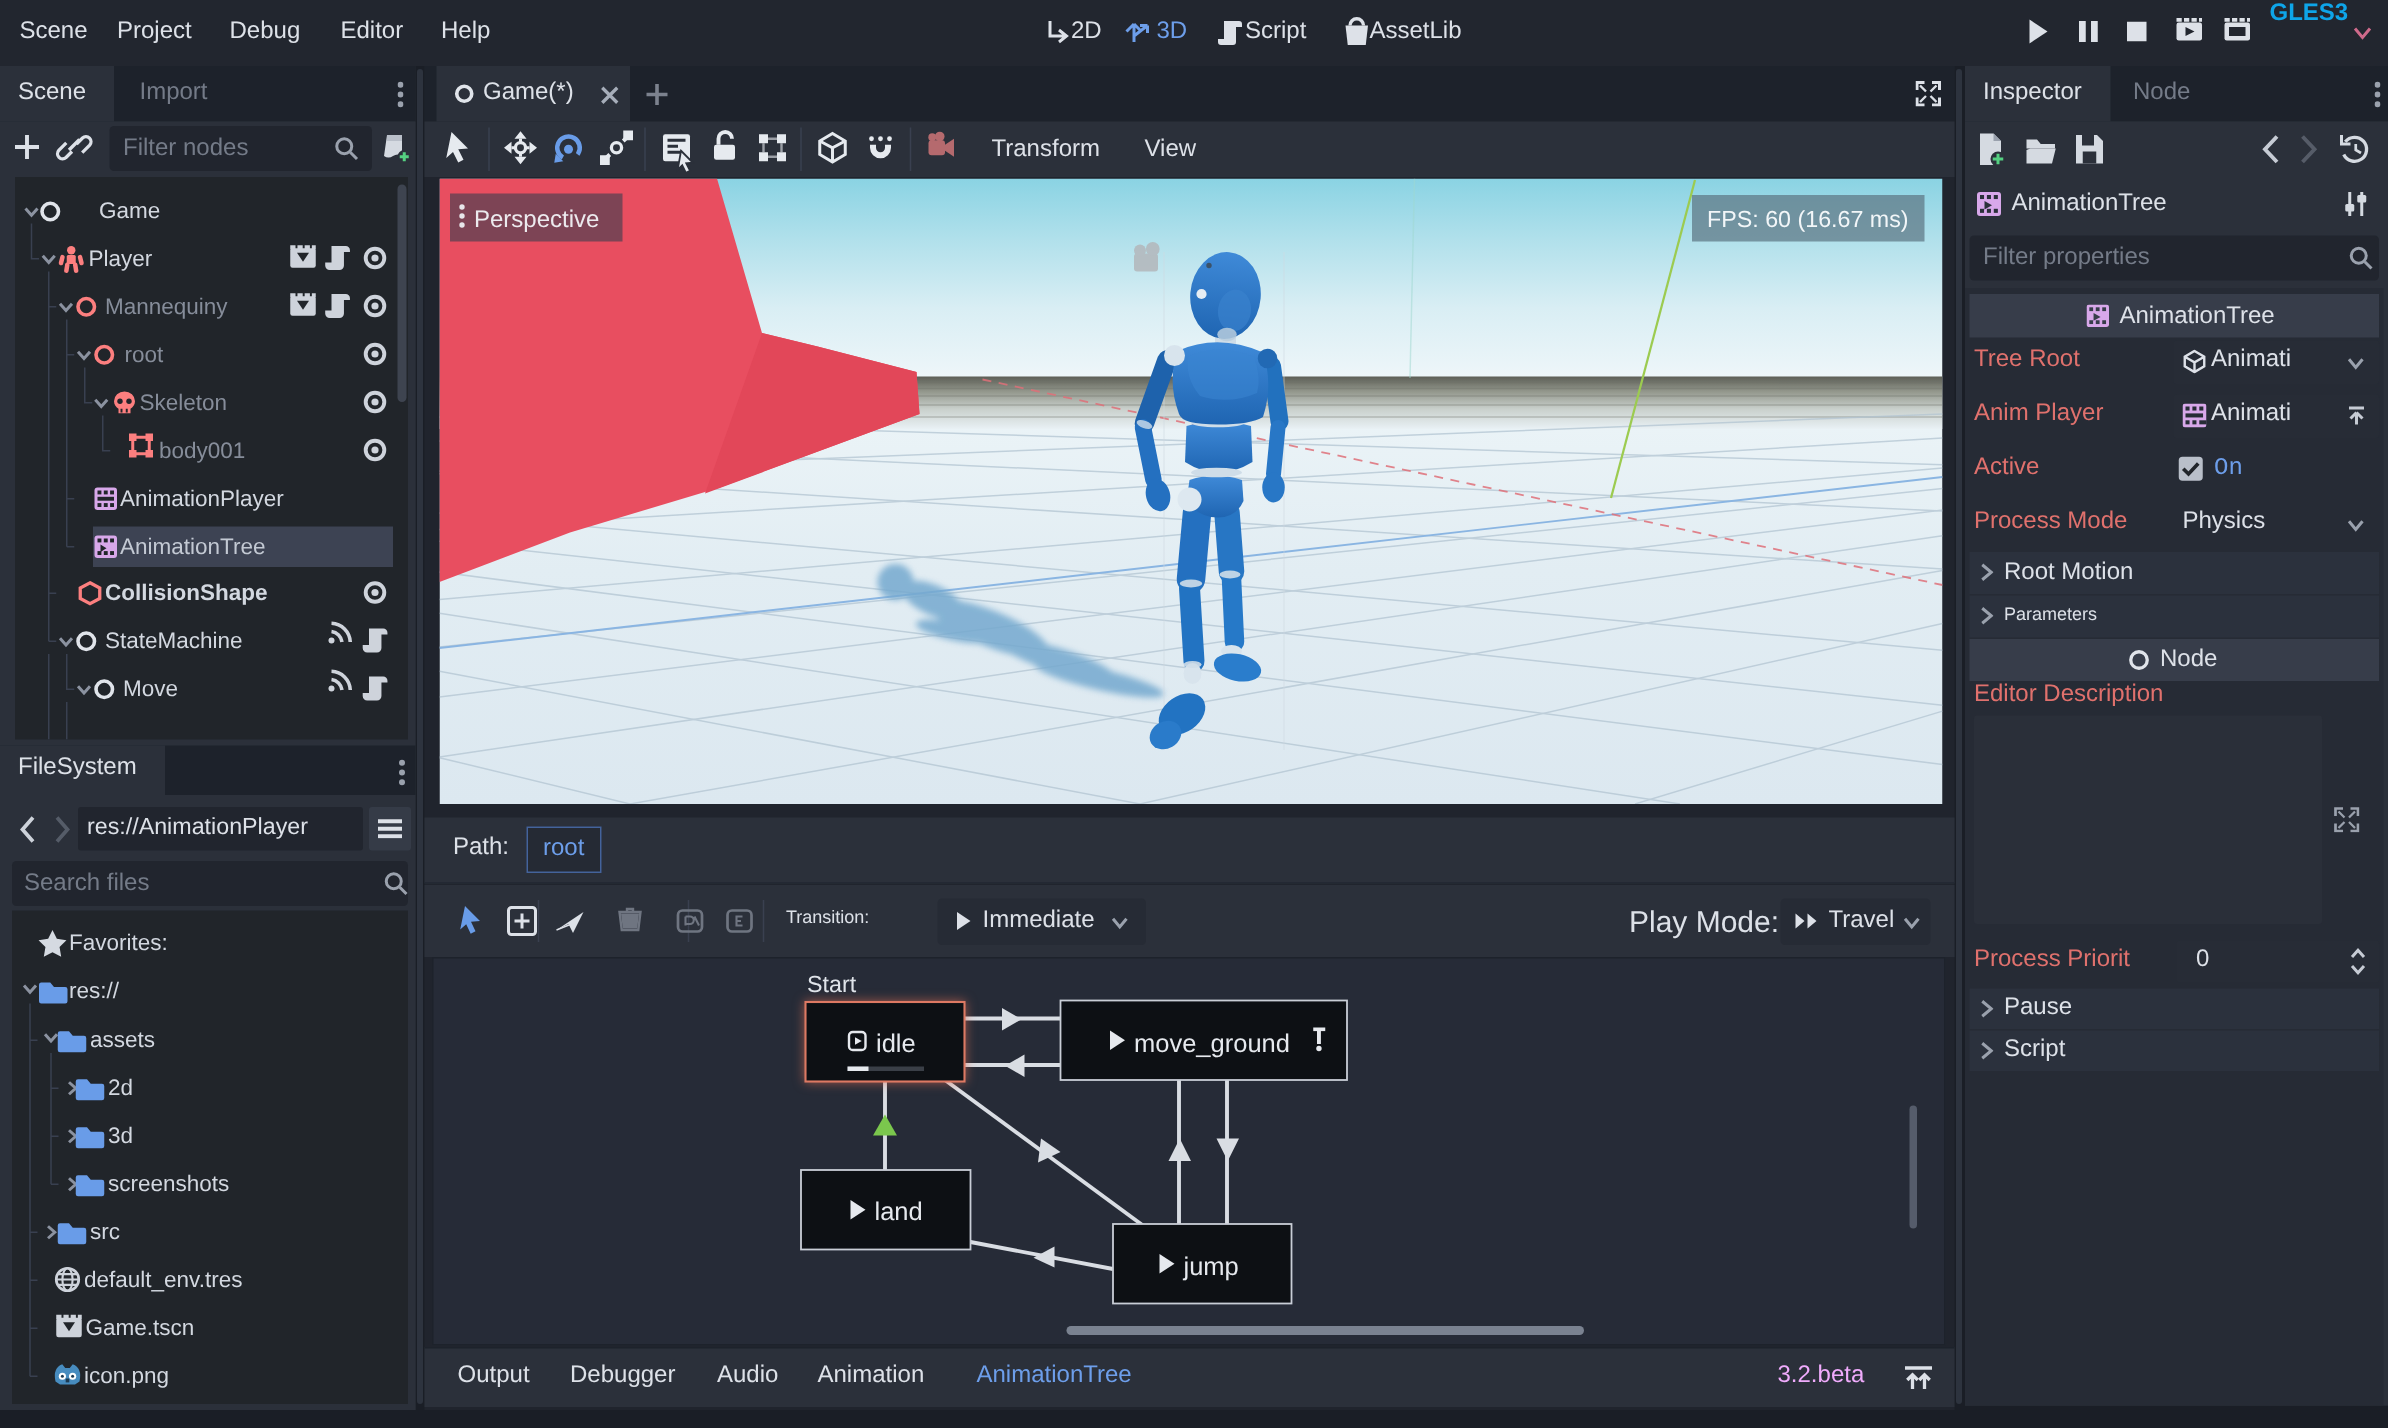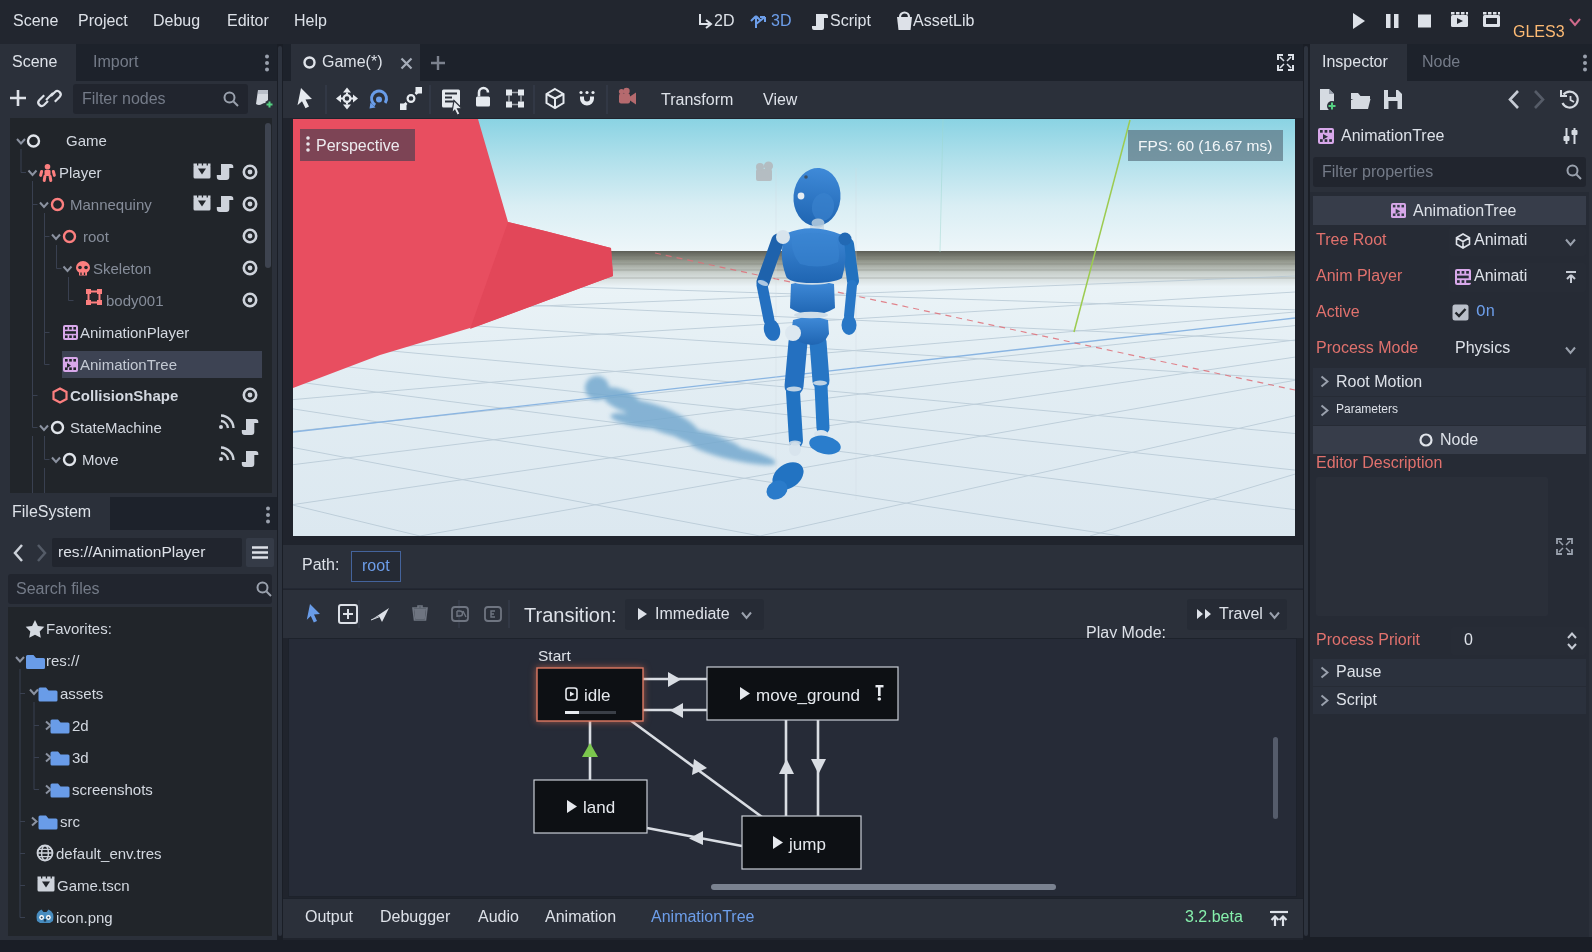--- a/index.html
+++ b/index.html
@@ -58,21 +58,21 @@
   </g>
   <g fill="#dde1e8">
     <rect x="138" y="7" width="17" height="12" rx="1.5"></rect>
     <rect x="138" y="4" width="3.5" height="2.5"></rect>
       <rect x="143" y="4" width="3.5" height="2.5"></rect>
       <rect x="148" y="4" width="3.5" height="2.5"></rect>
       <rect x="153" y="4" width="2" height="2.5"></rect>
     <rect x="141" y="10" width="11" height="6" fill="#22262f"></rect>
   </g>
 </svg>
-<div class="txt" style="left:1513px;top:23px;font-size:16px;font-weight:normal;color:#fdba74;">GLES3</div>
+<div class="txt" style="left:1513px;top:0;font-size:16px;font-weight:bold;color:#0ea5e9;">GLES3</div>
 <svg class="abs" style="left:1568px;top:17px;" width="14" height="10" viewBox="0 0 14 10">
     <path d="M2 2 L7 8 L12 2" stroke="#cf6a8b" stroke-width="2" fill="none"></path>
   </svg>
 
 <div class="abs" style="left:0;top:44px;width:277px;height:896px;background:#262b35;"></div>
 
 <div class="abs" style="left:0;top:44px;width:277px;height:37px;background:#1d222b;"></div>
 <div class="abs" style="left:0;top:44px;width:76px;height:37px;background:#2b303a;"></div>
 <div class="txt w" style="left:12px;top:53px;font-size:16px;">Scene</div>
 <div class="txt g" style="left:93px;top:53px;font-size:16px;">Import</div>
@@ -610,30 +610,30 @@
   </g>
   <g transform="translate(177,24)" stroke="#6f7581" stroke-width="1.8" fill="none">
     <rect x="-8" y="-7" width="16" height="14" rx="3"></rect>
     <path d="M-3 -3 v6 M-3 -3 h3 a2.5 2.5 0 0 1 0 5 h-3 M3 -3 l3 6" stroke-width="1.4"></path>
   </g>
   <g transform="translate(210,24)" stroke="#6f7581" stroke-width="1.8" fill="none">
     <rect x="-8" y="-7" width="16" height="14" rx="3"></rect>
     <path d="M2 -3 h-4 v6 h4 M-2 0 h3" stroke-width="1.4"></path>
   </g>
 </svg>
-<div class="txt w" style="left:524px;top:604px;font-size:20px;">Transition:</div>
+<div class="txt w" style="left:524px;top:604px;font-size:12px;">Transition:</div>
 <div class="abs" style="left:625px;top:599px;width:139px;height:31px;background:#262b35;border-radius:3px;"></div>
 <svg class="abs" style="left:636px;top:607px;" width="12" height="14" viewBox="0 0 12 14">
     <path d="M2 1 L11 7 L2 13 Z" fill="#dde1e8"></path>
   </svg>
 <div class="txt w" style="left:655px;top:605px;font-size:16px;">Immediate</div>
 <svg class="abs" style="left:740px;top:611px;" width="13" height="9" viewBox="0 0 13 9">
     <path d="M2 1.5 L6.5 7 L11 1.5" stroke="#9aa1ad" stroke-width="2" fill="none"></path>
   </svg>
-<div class="txt w" style="left:1086px;top:604px;font-size:16px;margin-top:20px;">Play Mode:</div>
+<div class="txt w" style="left:1086px;top:604px;font-size:20px;">Play Mode:</div>
 <div class="abs" style="left:1187px;top:599px;width:100px;height:31px;background:#262b35;border-radius:3px;"></div>
 <svg class="abs" style="left:1196px;top:608px;" width="18" height="12" viewBox="0 0 18 12">
     <path d="M1 1 L7 6 L1 11 Z M9 1 L15 6 L9 11 Z" fill="#dde1e8"></path>
   </svg>
 <div class="txt w" style="left:1219px;top:605px;font-size:16px;">Travel</div>
 <svg class="abs" style="left:1268px;top:611px;" width="13" height="9" viewBox="0 0 13 9">
     <path d="M2 1.5 L6.5 7 L11 1.5" stroke="#9aa1ad" stroke-width="2" fill="none"></path>
   </svg>
 
 <div class="abs" style="left:288px;top:638px;width:1009px;height:259px;background:#262b37;border:1px solid #1d222b;"></div>
@@ -686,21 +686,21 @@
   <rect x="711" y="884" width="345" height="6" rx="3" fill="#7a8290"></rect>
   <rect x="1273" y="737" width="5" height="82" rx="2.5" fill="#555c6b"></rect>
 </svg>
 
 <div class="abs" style="left:283px;top:898px;width:1020px;height:40px;background:#2b303a;border-top:1px solid #1d222b;"></div>
 <div class="txt w" style="left:305px;top:908px;font-size:16px;">Output</div>
 <div class="txt w" style="left:380px;top:908px;font-size:16px;">Debugger</div>
 <div class="txt w" style="left:478px;top:908px;font-size:16px;">Audio</div>
 <div class="txt w" style="left:545px;top:908px;font-size:16px;">Animation</div>
 <div class="txt blue" style="left:651px;top:908px;font-size:16px;">AnimationTree</div>
-<div class="txt" style="left:1185px;top:908px;font-size:16px;color:#86efac;">3.2.beta</div>
+<div class="txt" style="left:1185px;top:908px;font-size:16px;color:#f0abfc;">3.2.beta</div>
 <svg class="abs" style="left:1268px;top:910px;" width="22" height="17" viewBox="0 0 22 17">
   <path d="M2 2 H20" stroke="#dde1e8" stroke-width="2.2"></path>
   <g stroke="#dde1e8" stroke-width="2.2" fill="none">
     <path d="M7 16 V7 M3.5 10 L7 6.5 L10.5 10"></path>
     <path d="M15 16 V7 M11.5 10 L15 6.5 L18.5 10"></path>
   </g>
 </svg>
 
 <div class="abs" style="left:277.5px;top:46px;width:4px;height:890px;background:#2d333e;border-radius:2px;"></div>
 <div class="abs" style="left:1304px;top:46px;width:4px;height:890px;background:#2d333e;border-radius:2px;"></div>

